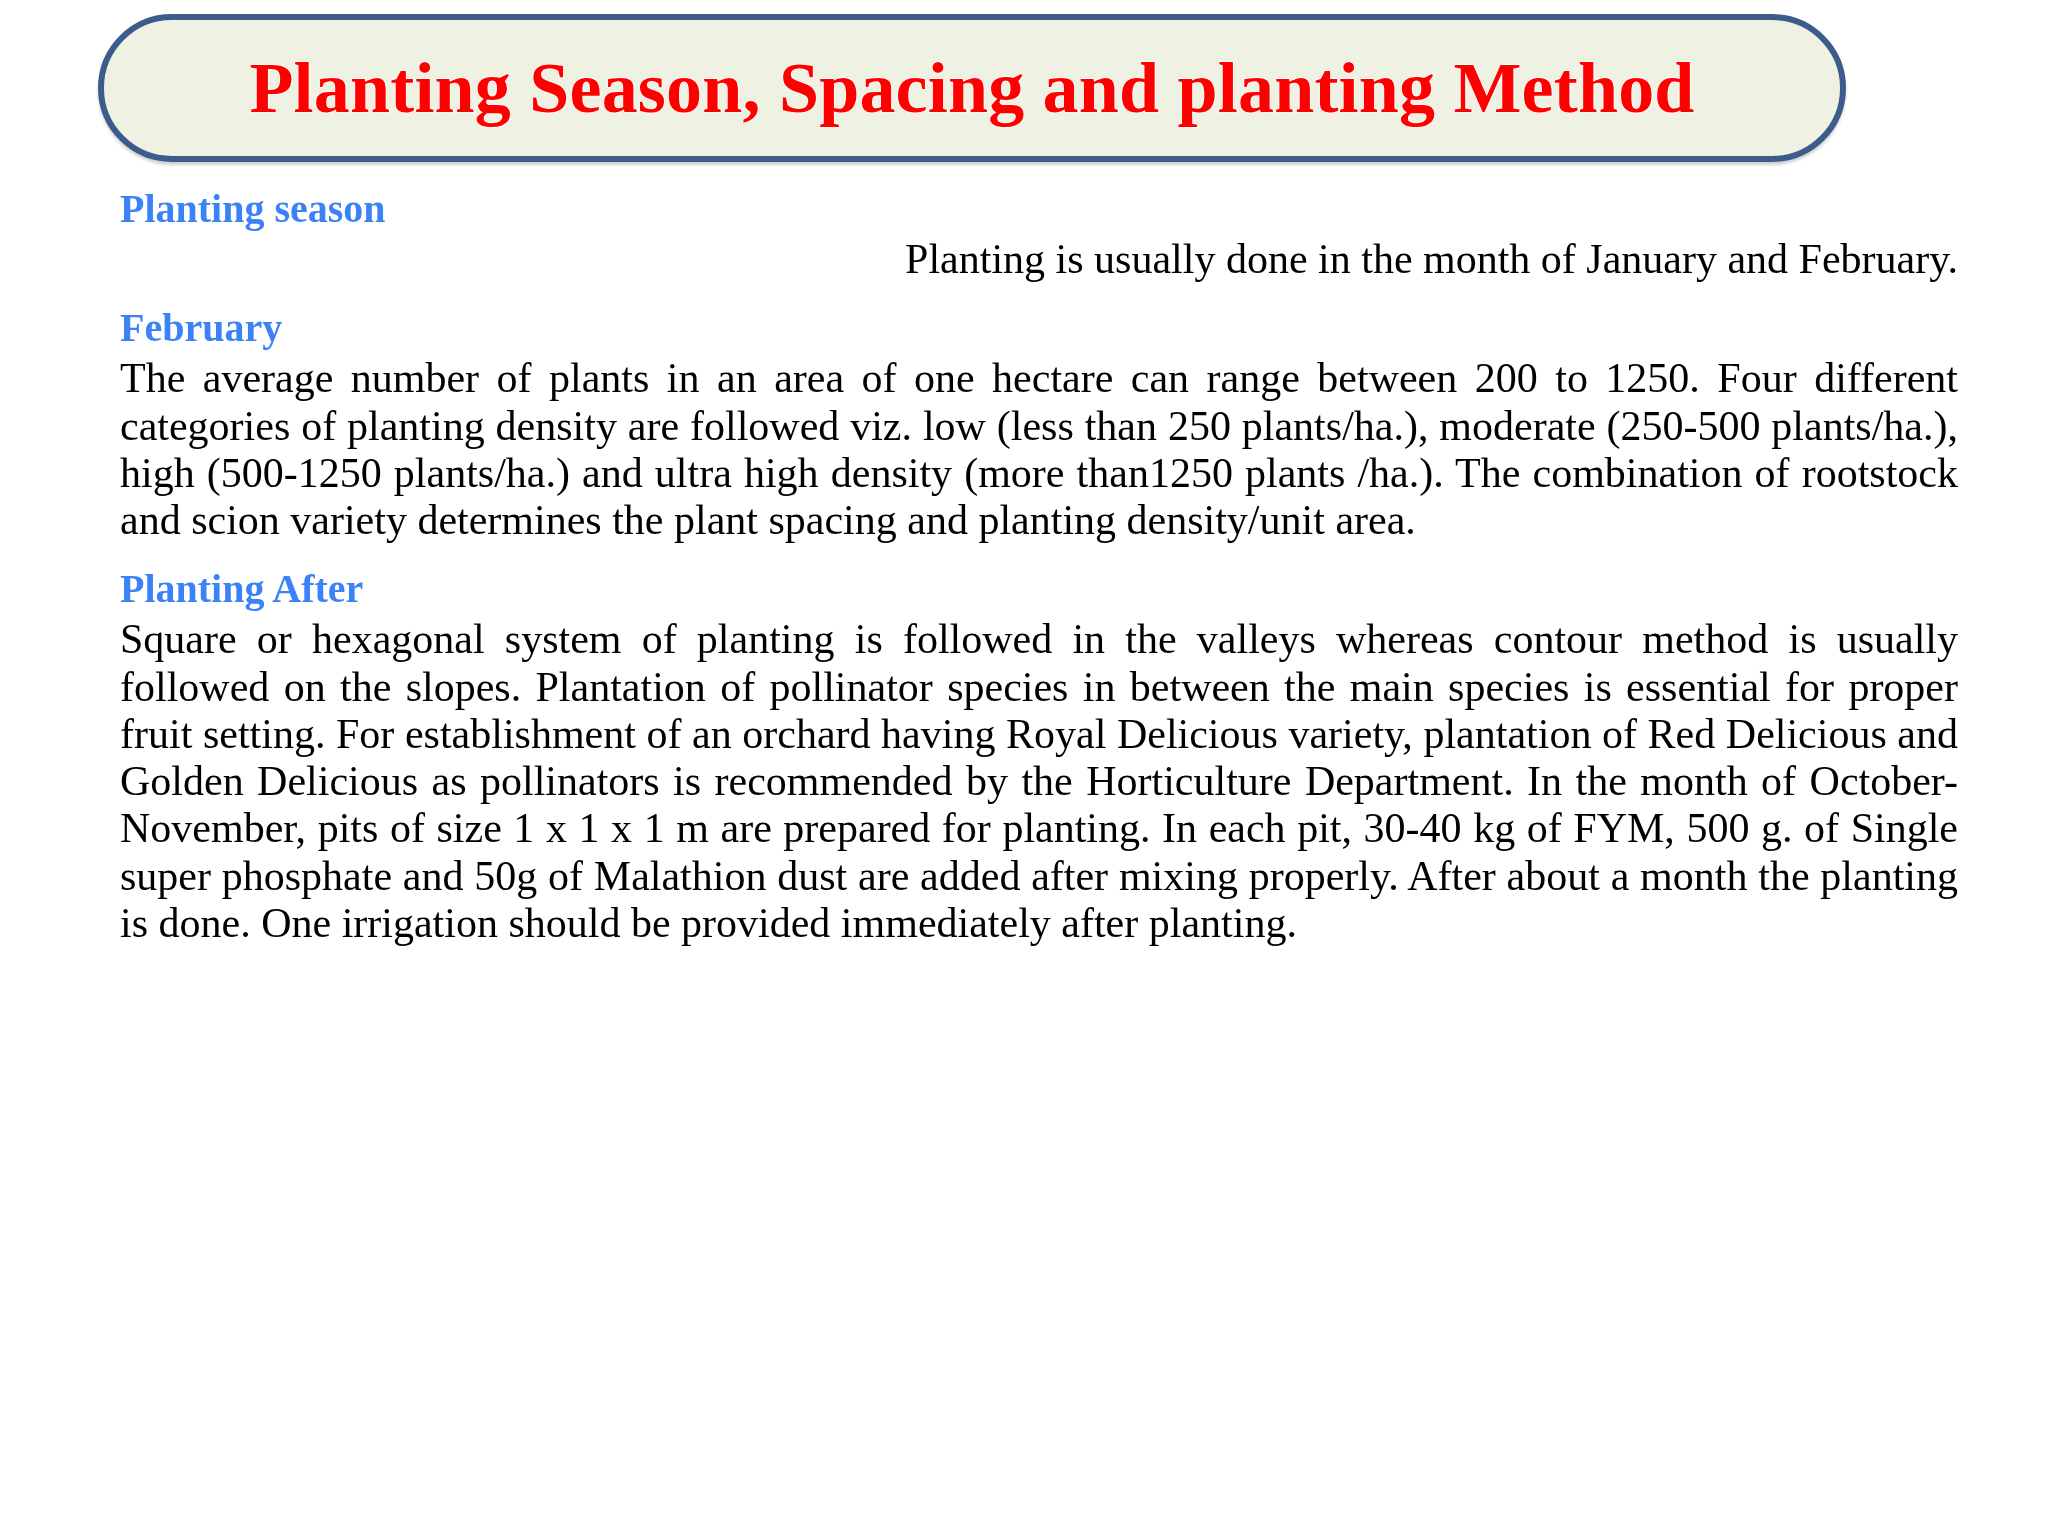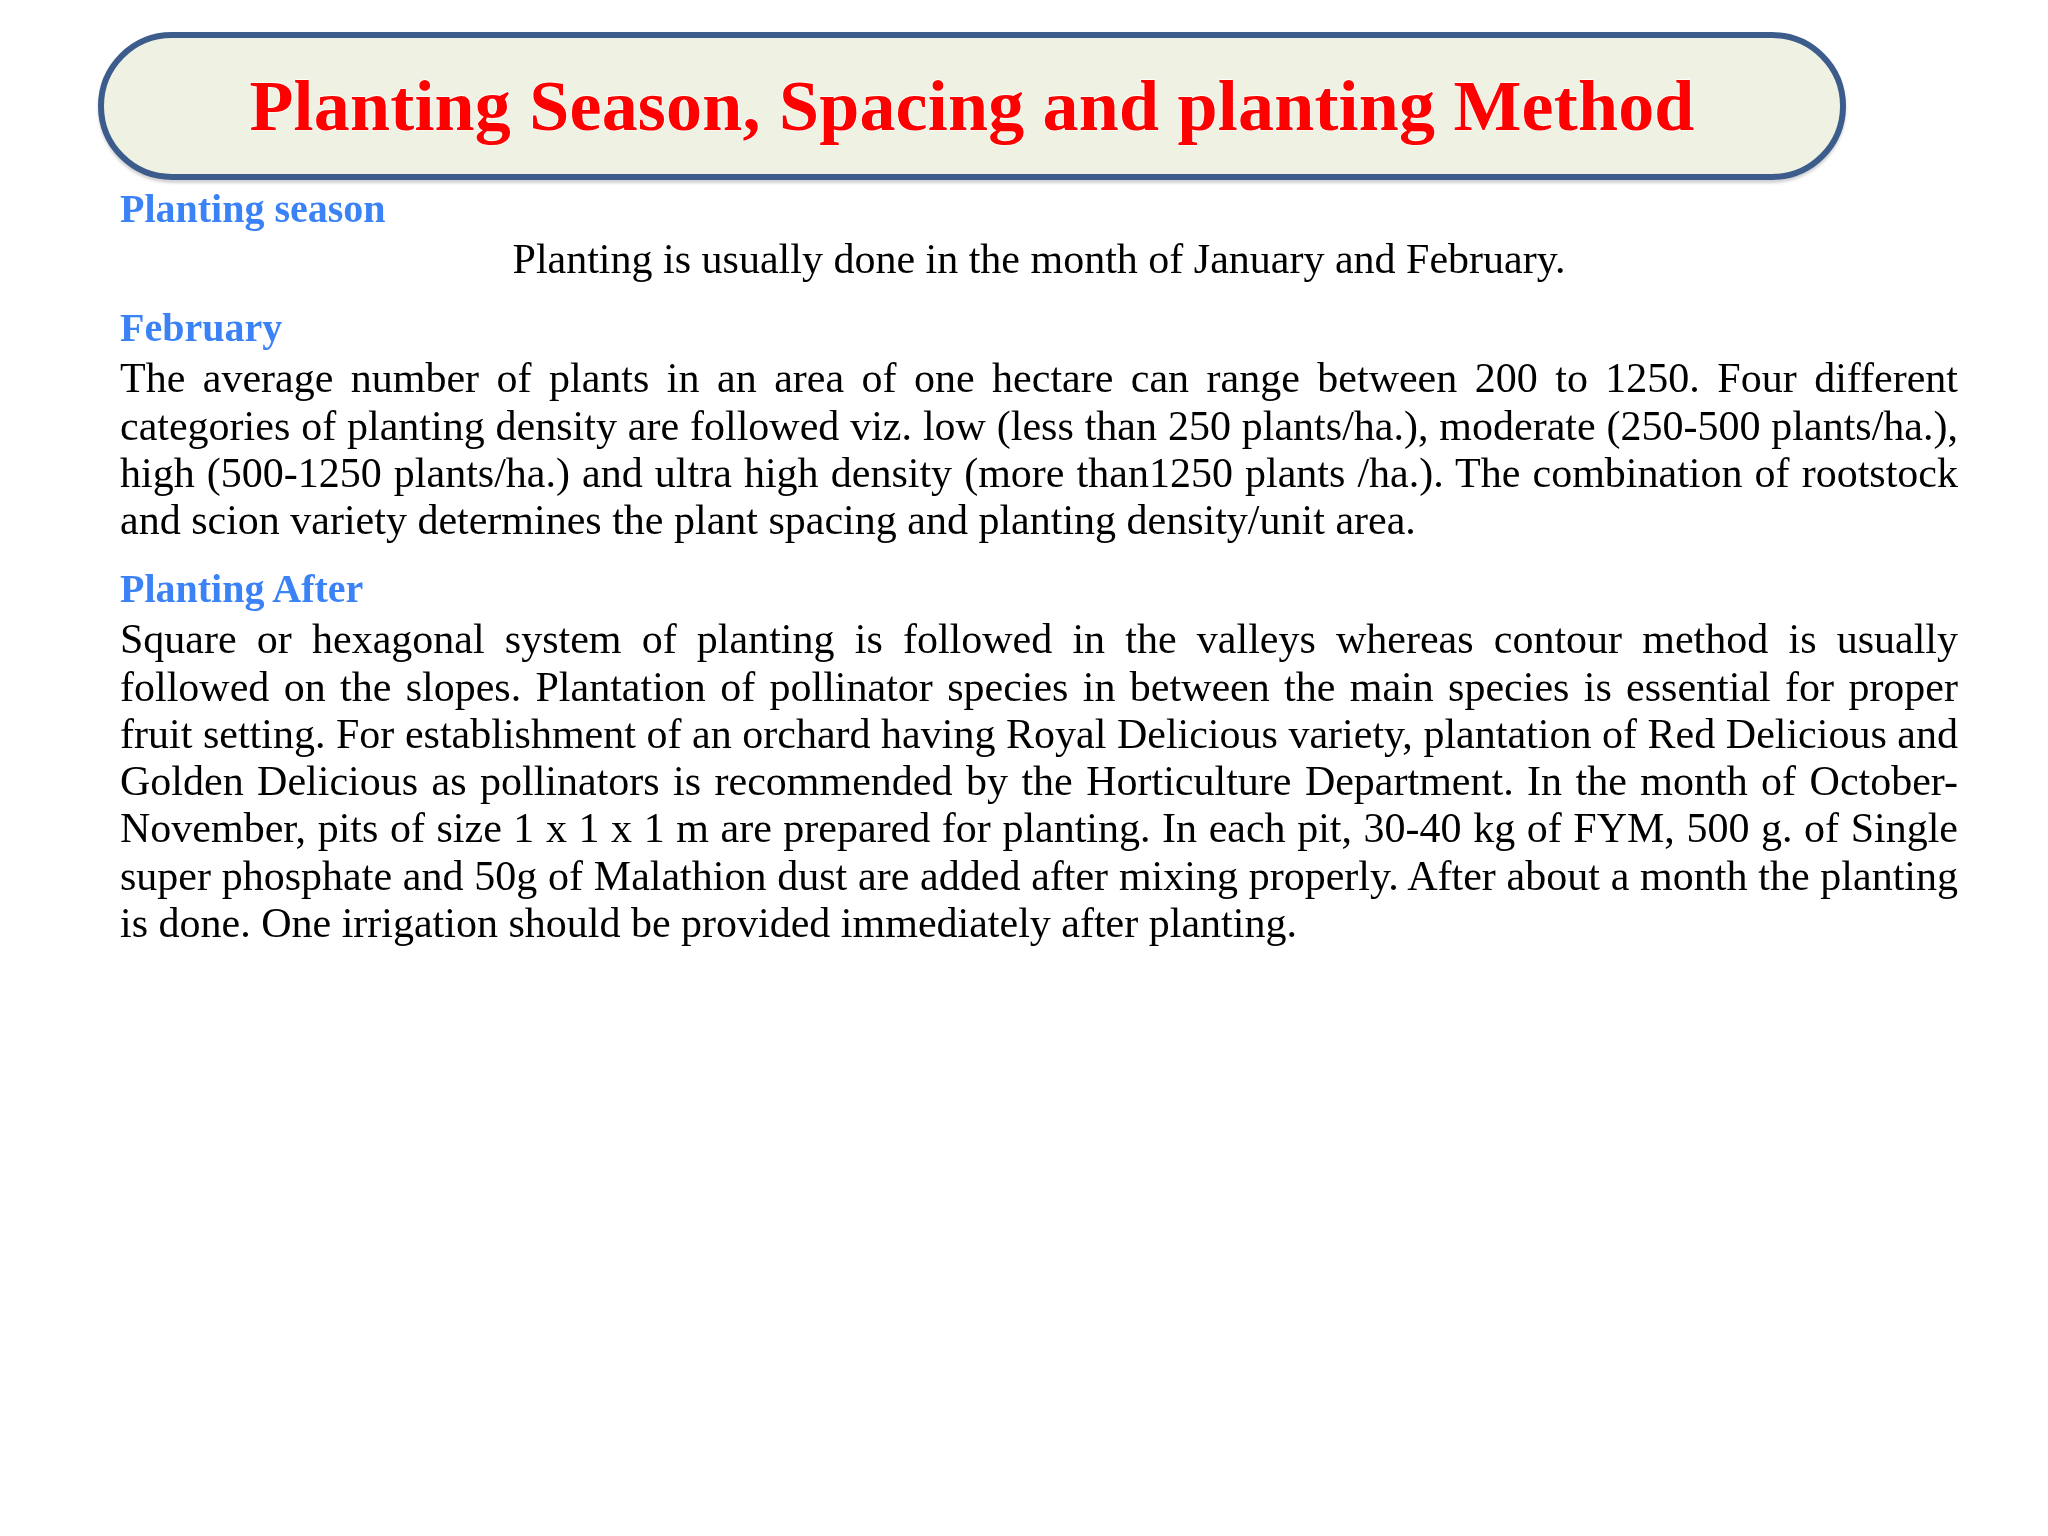--- a/index.html
+++ b/index.html
@@ -19,21 +19,21 @@
     position: relative;
     width: 2048px;
     height: 1536px;
     background: #ffffff;
   }
 
   
   #title-banner {
     position: absolute;
     left: 98px;
-    top: 32px;
+    top: 14px;
     width: 1748px;
     height: 148px;
     box-sizing: border-box;
     background: #EFF1E3;
     border: 6px solid #3C5C8C;
     border-radius: 76px;
     display: flex;
     align-items: center;
     justify-content: center;
     box-shadow: 0 3px 3px rgba(0,0,0,0.18);
@@ -78,21 +78,21 @@
     line-height: 1.125;
     color: #000000;
     margin: 0;
     text-align: justify;
     text-justify: inter-word;
     -webkit-hyphens: none;
     hyphens: none;
   }
 
   .body-para.nojustify {
-    text-align: center;
+    text-align: right;
   }
 
   .gap-after-para { margin-bottom: 22px; }
 
   .block { margin-bottom: 0; }
 </style>
 </head>
 <body>
 
 <div id="slide">

